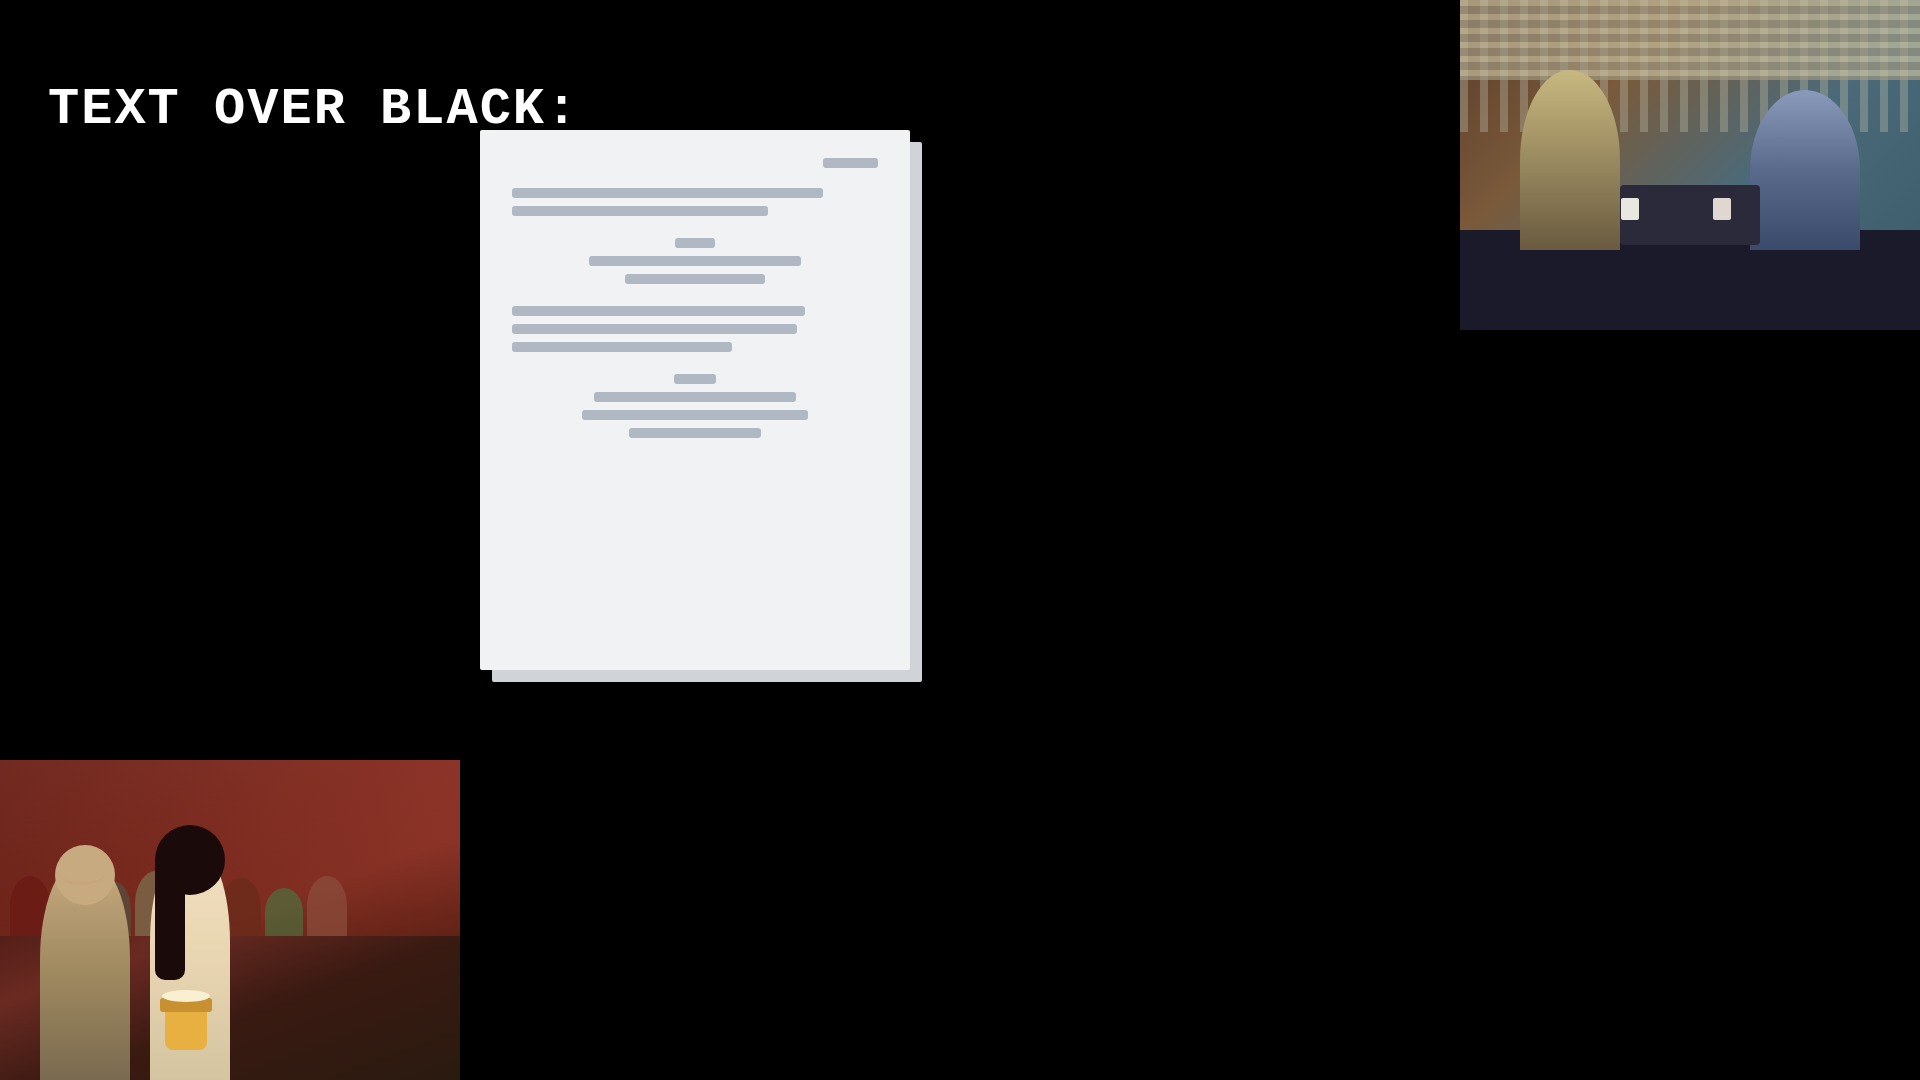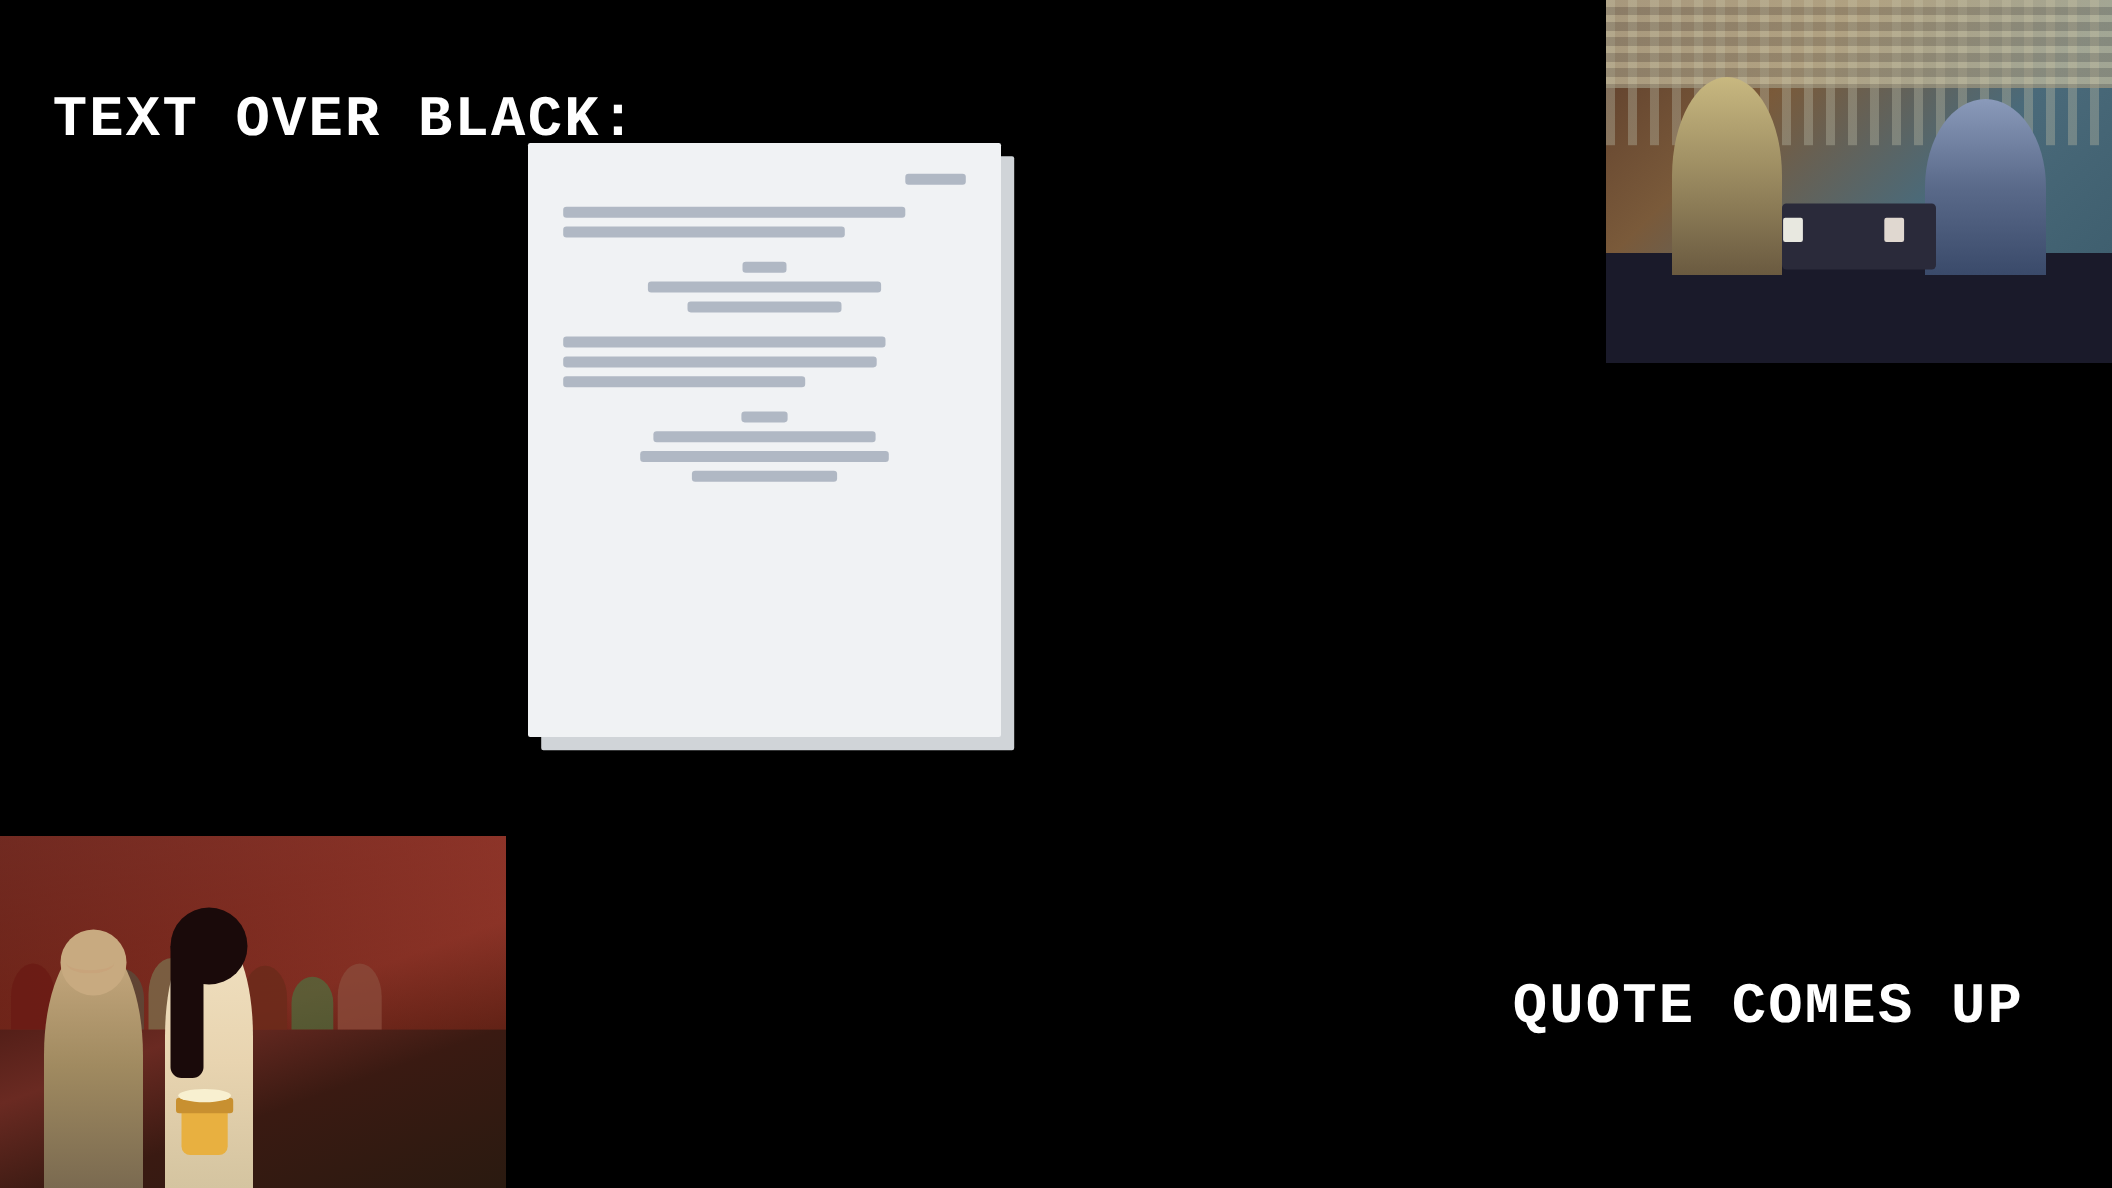--- a/index.html
+++ b/index.html
@@ -239,14 +239,13 @@
     <div style="position:absolute;bottom:30px;left:165px;width:42px;height:50px;background:#e8b040;border-radius:4px 4px 8px 8px;"></div>
     <div style="position:absolute;bottom:68px;left:160px;width:52px;height:14px;background:#c89030;border-radius:3px;"></div>
 
     <div style="position:absolute;bottom:78px;left:162px;width:48px;height:12px;background:#f8f0d0;border-radius:50%;"></div>
 
     <div style="position:absolute;bottom:195px;left:60px;width:44px;height:20px;border-bottom:3px solid rgba(200,160,120,0.6);border-radius:50%;"></div>
   </div>
 </div>
 
 <div class="quote-comes-up">
-  <div>QUOTE COMES UP</div>
 </div>
 
 </body></html>

